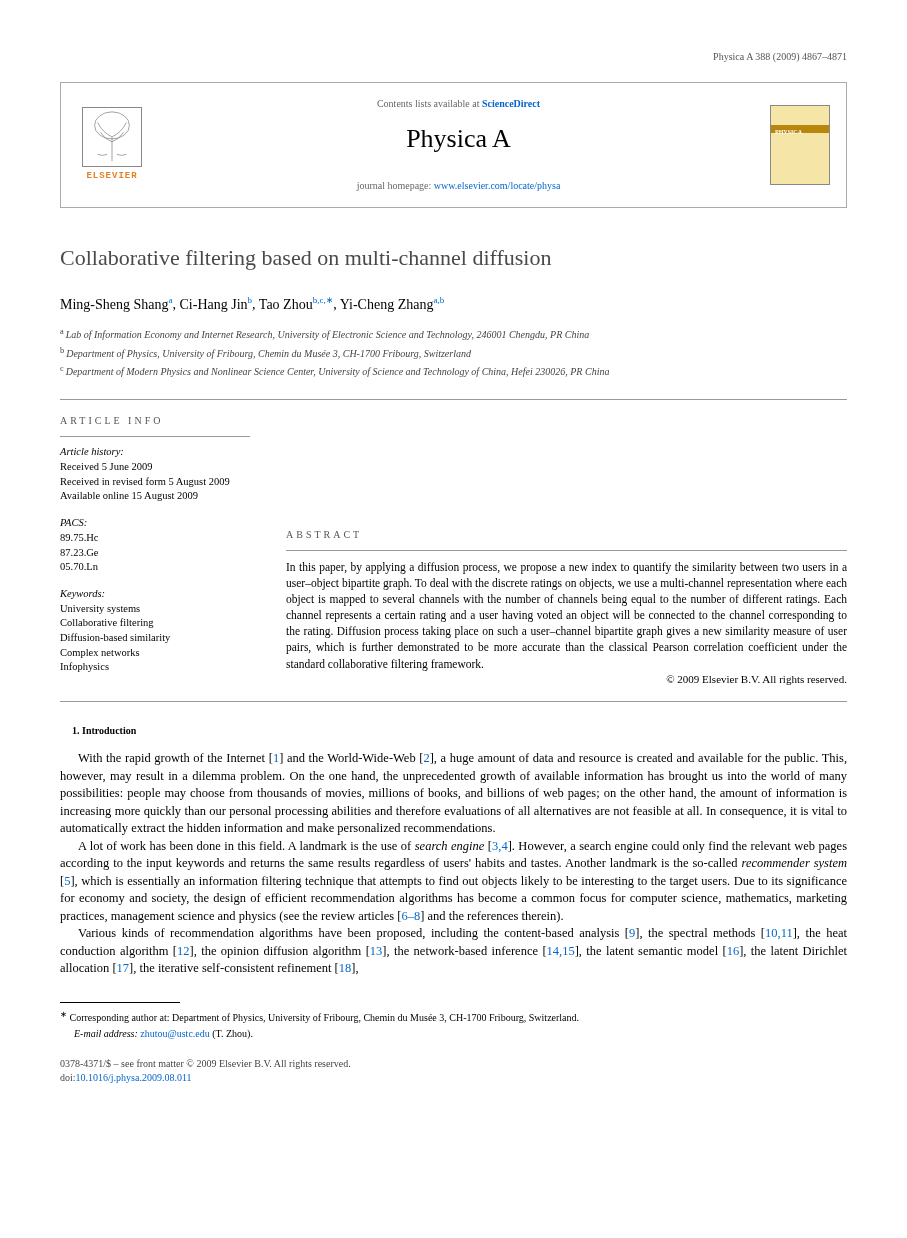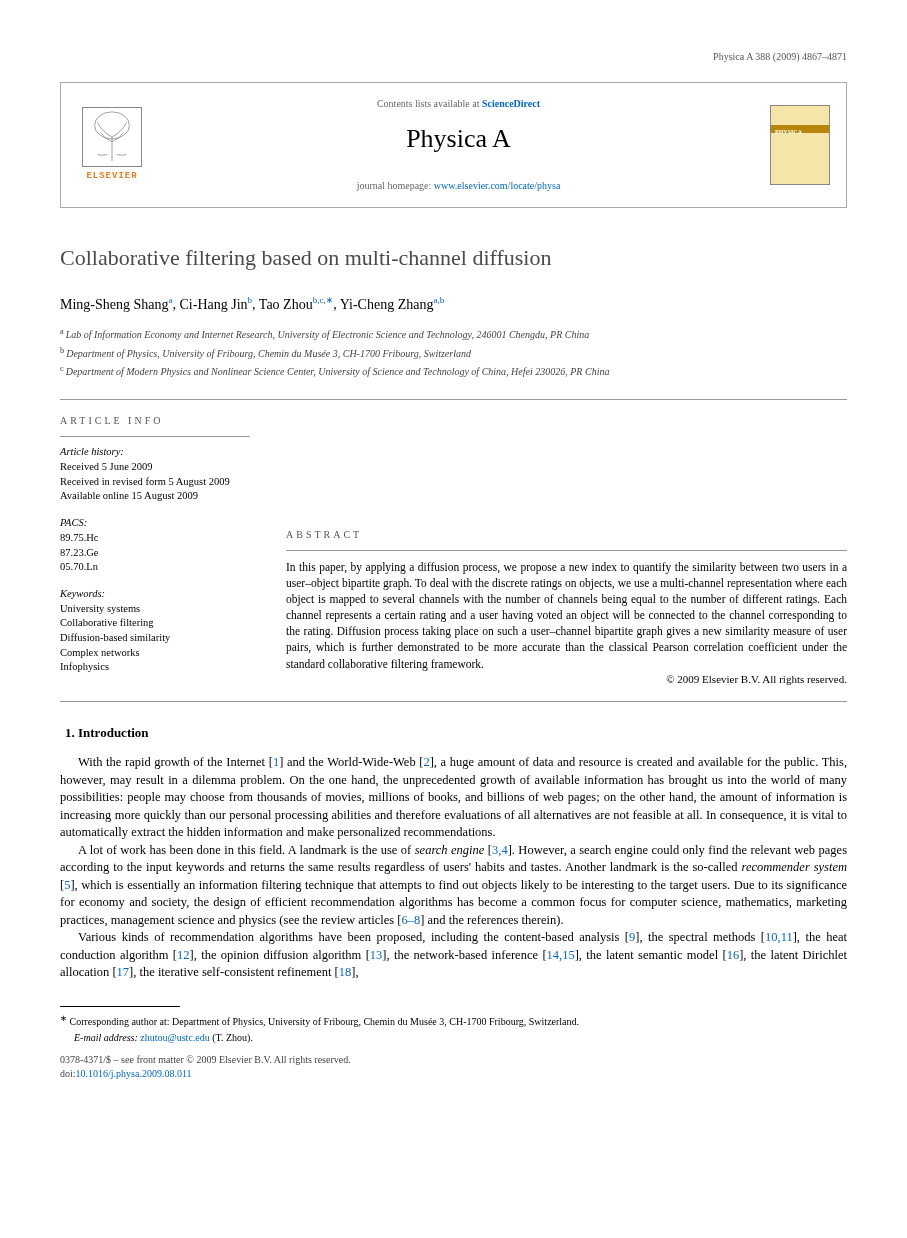--- a/index.html
+++ b/index.html
@@ -131,23 +131,23 @@
     margin-bottom: 8px;
     text-transform: uppercase;
   }
   .info-block { margin-bottom: 12px; }
   .info-block em { font-style: italic; }
   .copyright {
     text-align: right;
     font-size: 11px;
   }
   .intro-heading {
-    font-size: 13px;
+    font-size: 10px;
     font-weight: bold;
-    margin: 22px 0 12px 5px;
+    margin: 22px 0 12px 12px;
   }
   .body-para {
     font-size: 12.5px;
     text-align: justify;
     margin-bottom: 0;
     text-indent: 18px;
   }
   .body-para a { color: #0066cc; text-decoration: none; }
   .footnote-sep {
     border: none;
@@ -156,21 +156,21 @@
     margin: 24px 0 6px 0;
   }
   .footnote {
     font-size: 10px;
     margin-bottom: 2px;
   }
   .footnote em { font-style: italic; }
   .footnote a { color: #0066cc; text-decoration: none; }
   .footer-block {
     font-size: 10px;
-    margin-top: 8px;
+    margin-top: 16px;
     color: #444;
   }
   .footer-block a { color: #0066cc; text-decoration: none; text-align: center; }
 </style>
 </head>
 <body>
 
 <div class="header-citation">Physica A 388 (2009) 4867–4871</div>
 
 <div class="header-box">

